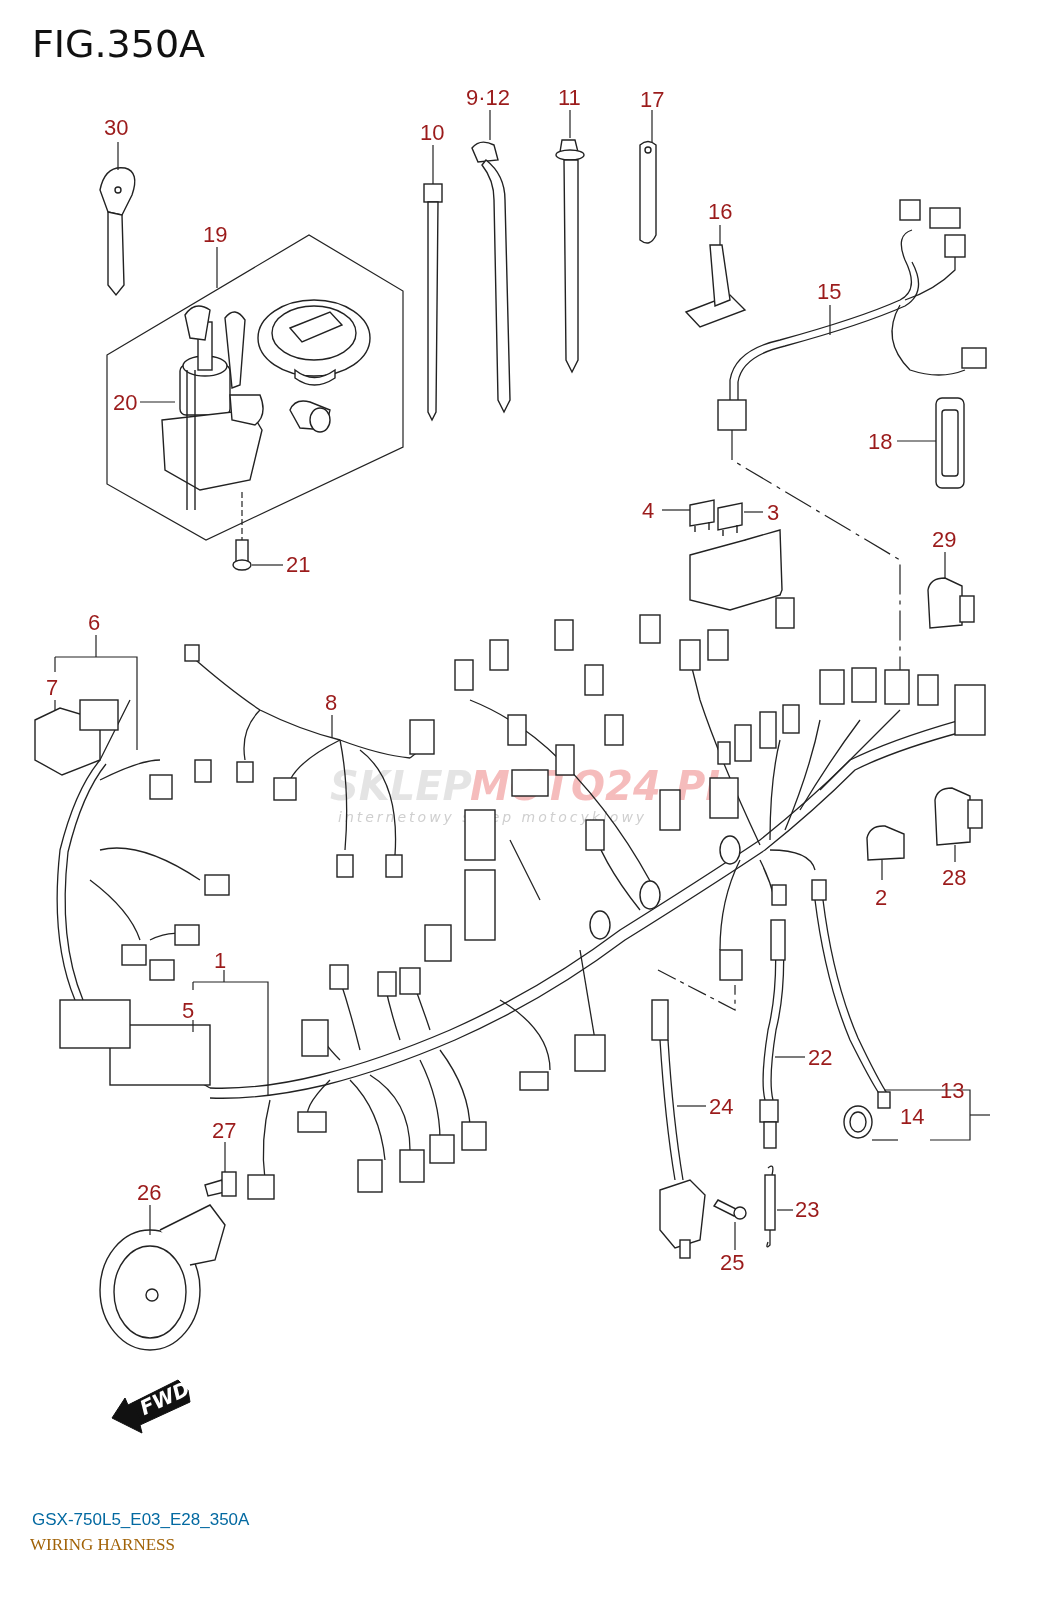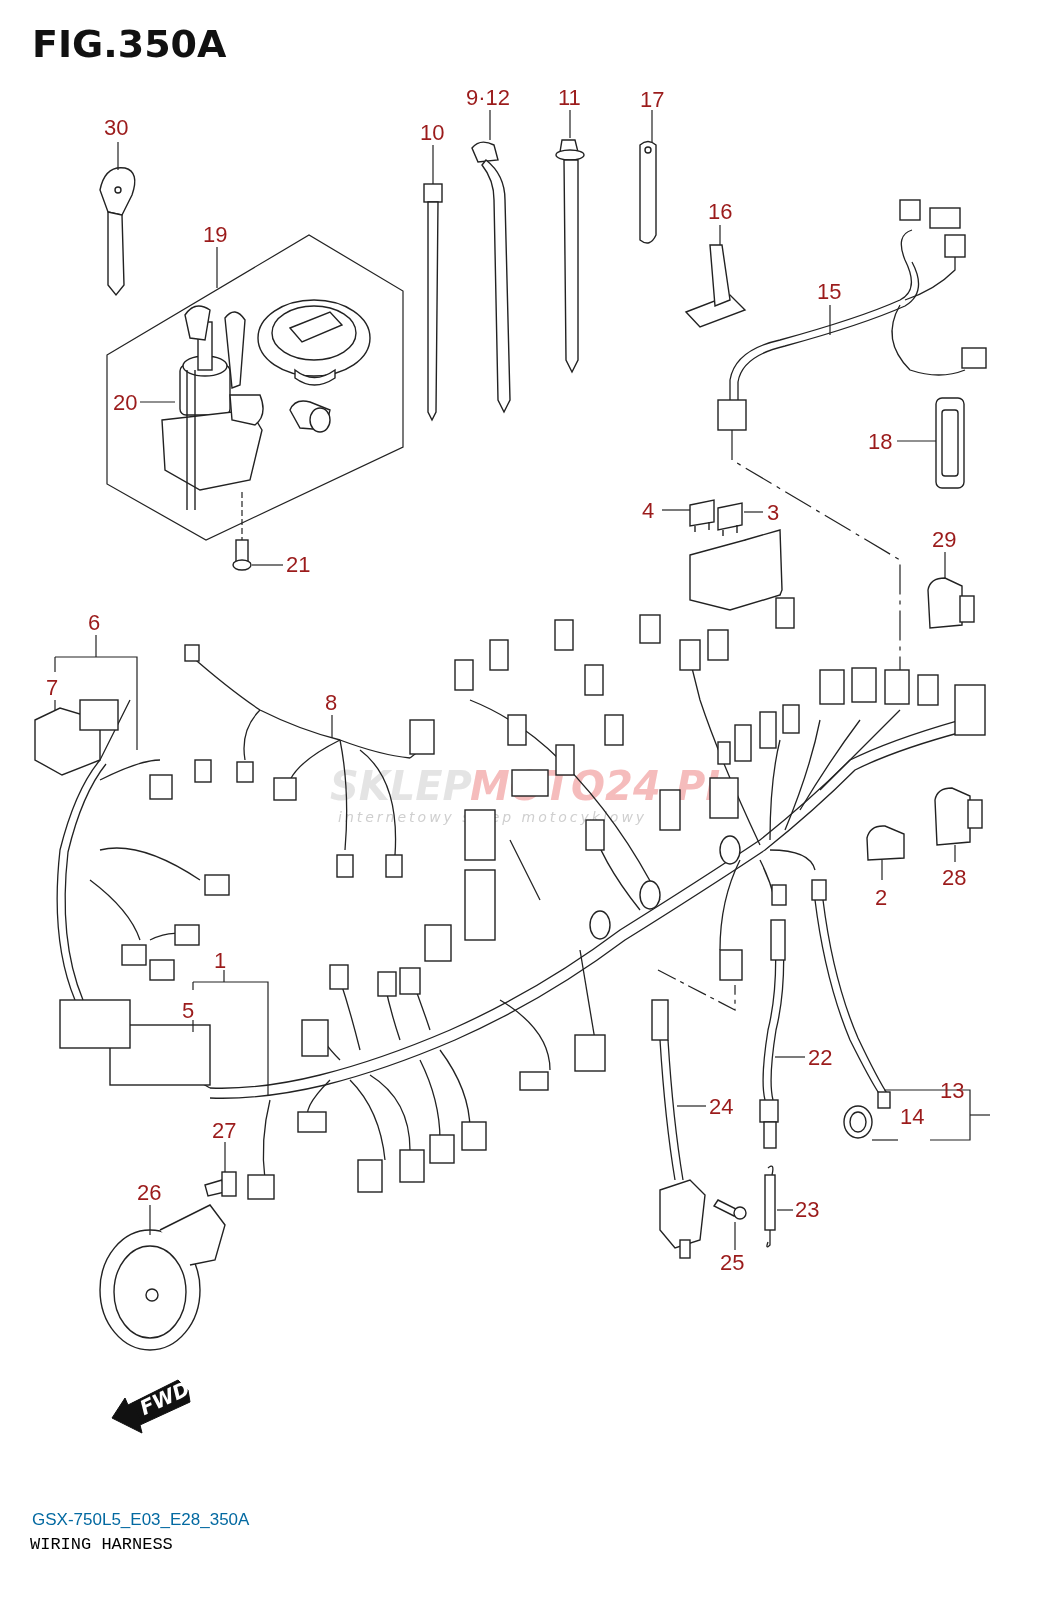--- a/index.html
+++ b/index.html
@@ -1,19 +1,19 @@
 <!DOCTYPE html>
 <html><head>
 <meta charset="utf-8">
 <style>
   html, body { margin:0; padding:0; background:#ffffff; }
   body { width:1048px; height:1600px; position:relative; overflow:hidden; font-family:"DejaVu Sans", sans-serif; }
-  #fig-title { position:absolute; left:32px; top:22px; font-family:"DejaVu Sans", sans-serif; font-weight:bold; font-size:38px; color:#111; letter-spacing:0px; }
+  #fig-title { position:absolute; left:32px; top:22px; font-family:"DejaVu Sans", sans-serif; font-weight:normal; font-size:38px; color:#111; letter-spacing:0px; }
   #footer-code { position:absolute; left:32px; top:1510px; font-family:"Liberation Sans", sans-serif; font-size:17px; color:#0369a1; }
-  #footer-name { position:absolute; left:30px; top:1535px; font-family:Liberation Mono, monospace; font-size:17px; color:#000000; }
+  #footer-name { position:absolute; left:30px; top:1535px; font-family:Liberation Serif, serif; font-size:17px; color:#a16207; }
   svg#diagram { position:absolute; left:0; top:0; }
   .lbl { font-family:"Liberation Sans", sans-serif; font-size:22px; fill:#9b1b1b; }
   .ln { stroke:#222; stroke-width:1.2; fill:none; }
   .part { stroke:#222; stroke-width:1.4; fill:#fff; }
   .wire { stroke:#222; stroke-width:1.3; fill:none; }
   .wm1 { font-family:"DejaVu Sans", sans-serif; font-weight:bold; font-style:italic; font-size:40px; fill:#dcdcdc; opacity:0.75; }
   .wm2 { font-family:"DejaVu Sans", sans-serif; font-weight:bold; font-style:italic; font-size:40px; fill:#f2a0a0; opacity:0.7; }
   .wm3 { font-family:"DejaVu Sans", sans-serif; font-style:italic; font-size:14px; fill:#cfcfcf; letter-spacing:3px; }
   .fwd { font-family:"DejaVu Sans", sans-serif; font-weight:bold; font-style:italic; font-size:20px; fill:#fff; }
 </style>

